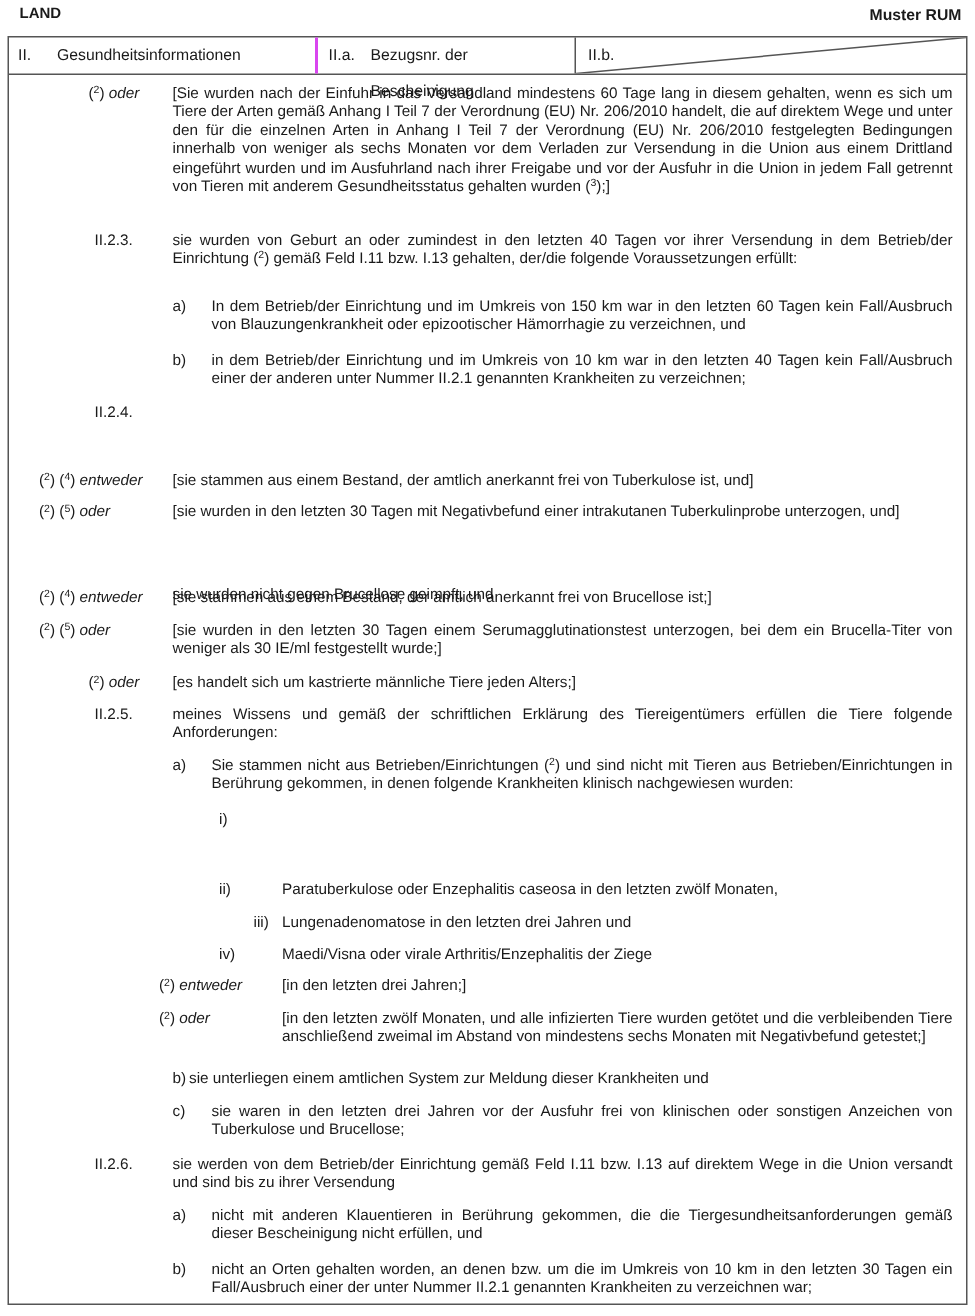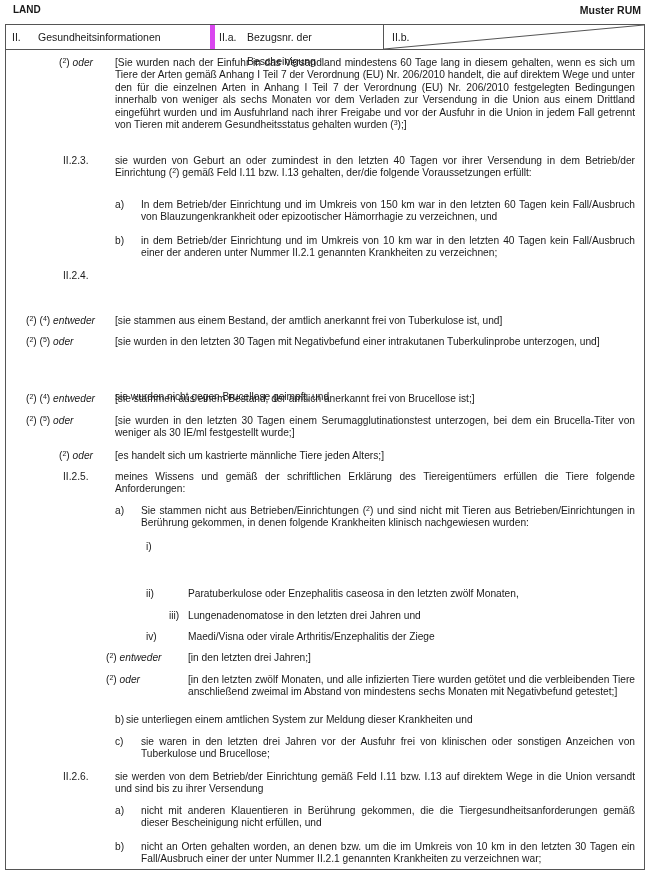--- a/index.html
+++ b/index.html
@@ -5,21 +5,21 @@
   html, body { margin:0; padding:0; background:#ffffff; }
   body { width:650px; height:877px; position:relative; overflow:hidden;
          font-family:"Liberation Sans", sans-serif; color:#1a1a1a; font-size:10.2px; }
   .top { position:absolute; left:0; top:0; width:650px; height:18px; }
   .land { position:absolute; left:13px; top:4px; font-weight:bold; font-size:10px; }
   .muster { position:absolute; right:9px; top:4px; font-weight:bold; font-size:10.5px; }
   .frame { position:absolute; left:5px; top:24px; width:640px; height:846px;
            border:1px solid #555; box-sizing:border-box; }
   .hdr { position:absolute; left:0; top:0; width:638px; height:24px; border-bottom:1px solid #555; }
   .hcell { position:absolute; top:0; height:24px; line-height:24px; font-size:10.5px; }
-  .hc1 { left:0; width:204px; border-right:5px solid #d946ef; }
+  .hc1 { left:0; width:204px; border-right:2px solid #d946ef; }
   .hc2 { left:205px; width:172px; border-right:1px solid #555; }
   .hc3 { left:378px; width:260px; }
   .hnum { position:absolute; left:6px; }
   .htxt { position:absolute; left:32px; }
   .hc2 .hnum { left:8px; } .hc2 .htxt { left:36px; }
   .hc3 .hnum { left:8px; }
   .diag { position:absolute; left:378px; top:0; width:260px; height:24px; }
   .lab { position:absolute; white-space:nowrap; line-height:12.4px; }
   .blk { position:absolute; text-align:justify; line-height:12.4px; }
   i { font-style:italic; }

